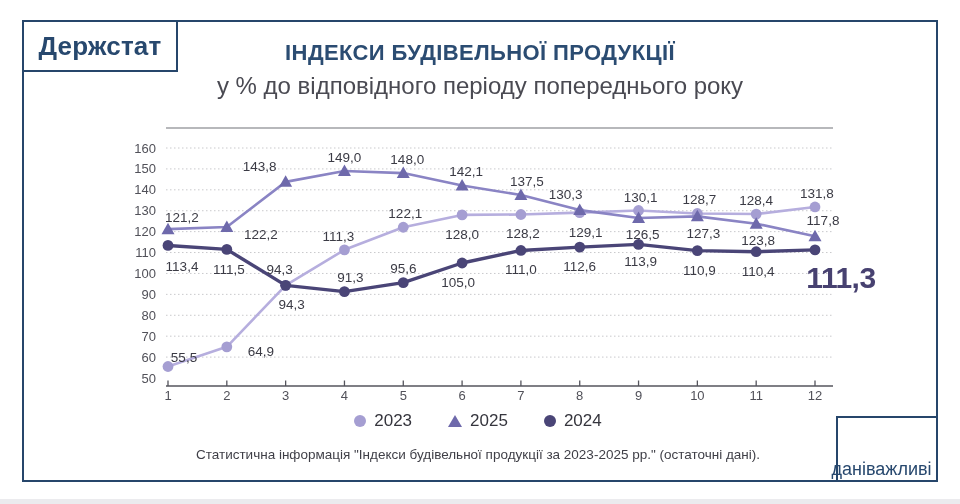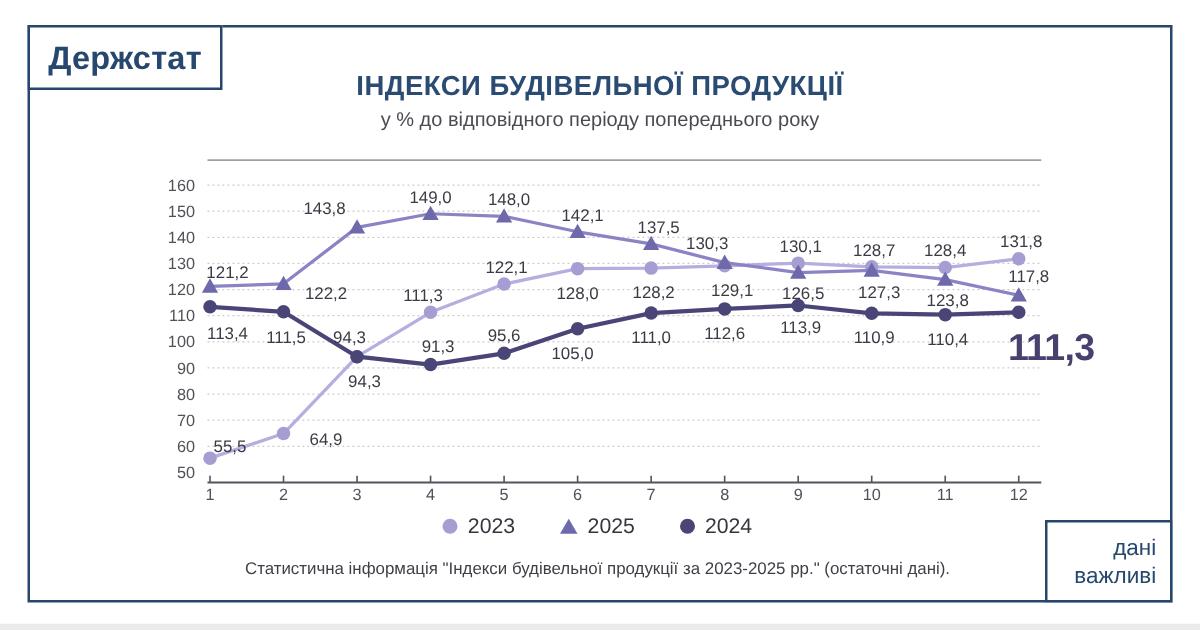--- a/index.html
+++ b/index.html
@@ -4,41 +4,41 @@
 <style>
   html,body{margin:0;padding:0;background:#ffffff;}
   body{width:960px;height:504px;position:relative;overflow:hidden;
        font-family:"Liberation Sans",sans-serif;-webkit-font-smoothing:antialiased;}
   .frame{position:absolute;left:22px;top:20px;width:912px;height:458px;
          border:2px solid #26466b;background:transparent;}
   .logo-box{position:absolute;left:22px;top:20px;width:152px;height:48px;
             border:2px solid #26466b;background:#fff;display:flex;align-items:center;
             justify-content:center;z-index:4;}
   .logo-box span{color:#27486e;font-size:26px;font-weight:700;letter-spacing:0.2px;}
-  .header{position:absolute;left:24px;top:56px;width:912px;text-align:center;z-index:2;}
+  .header{position:absolute;left:24px;top:40px;width:912px;text-align:center;z-index:2;}
   .title{color:#2b4c72;font-size:22px;font-weight:700;letter-spacing:0.4px;margin:0;}
-  .subtitle{color:#4a4a52;font-size:16px;font-weight:400;margin:6px 0 0 0;}
+  .subtitle{color:#4a4a52;font-size:24px;font-weight:400;margin:6px 0 0 0;}
   svg#chart{position:absolute;left:0;top:0;z-index:1;pointer-events:none;}
   svg text{font-family:"Liberation Sans",sans-serif;}
   .tick{font-size:13px;fill:#515159;}
   .dlabel{font-size:13.5px;fill:#3b3b45;font-weight:500;}
   .dlabel.big{font-size:30px;font-weight:700;fill:#474170;letter-spacing:-0.5px;}
   .legend{position:absolute;left:22px;top:411px;width:912px;display:flex;
           justify-content:center;align-items:center;gap:36px;z-index:2;}
   .legend-item{display:flex;align-items:center;gap:8px;}
   .legend-item .lab{font-size:17px;color:#35353d;}
   .mk-circle{width:12px;height:12px;border-radius:50%;display:inline-block;}
   .mk-triangle{width:0;height:0;border-left:7px solid transparent;
                border-right:7px solid transparent;border-bottom:12px solid #6e69ab;
                display:inline-block;}
   .footer{position:absolute;left:22px;top:447px;width:912px;text-align:center;
           color:#3f3f47;font-size:13.5px;z-index:2;}
   .badge{position:absolute;left:836px;top:416px;width:102px;height:66px;
          border:2px solid #26466b;background:#fff;box-sizing:border-box;
-         display:flex;flex-direction:column;justify-content:center;align-items:flex-end;
+         display:flex;flex-direction:row;justify-content:center;align-items:flex-end;
          padding-right:11px;z-index:4;}
   .badge span{color:#27486e;font-size:18px;line-height:1.25;font-weight:500;}
   .bottom-strip{position:absolute;left:0;bottom:0;width:960px;height:5px;
                 background:#ebebee;z-index:0;}
 </style>
 </head>
 <body>
 
 <div class="bottom-strip"></div>
 <div class="frame"></div>

